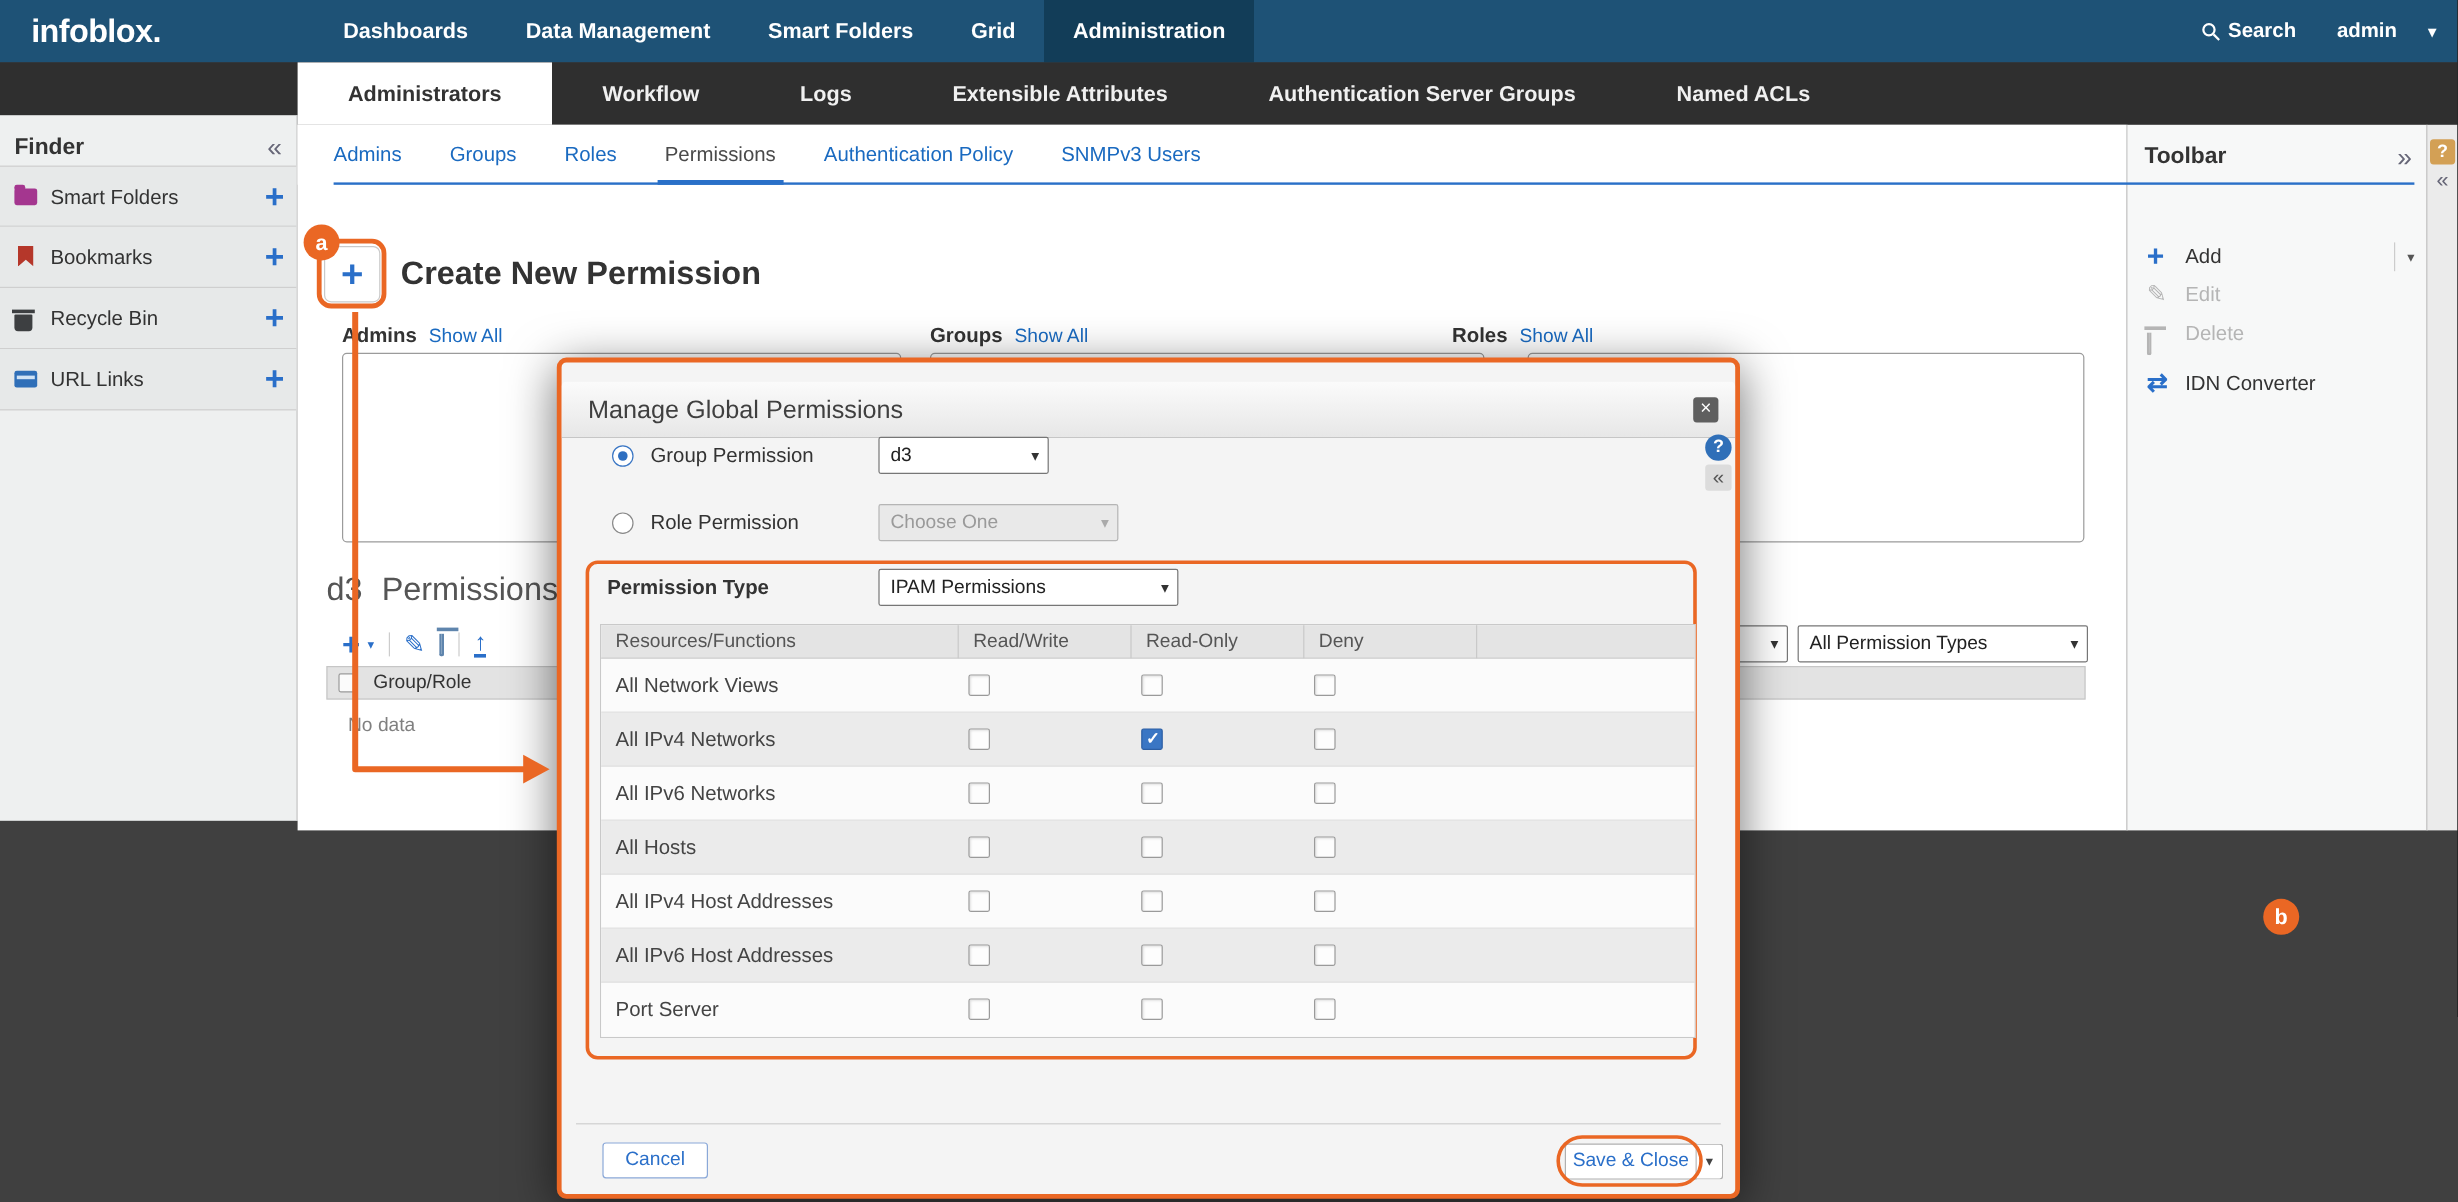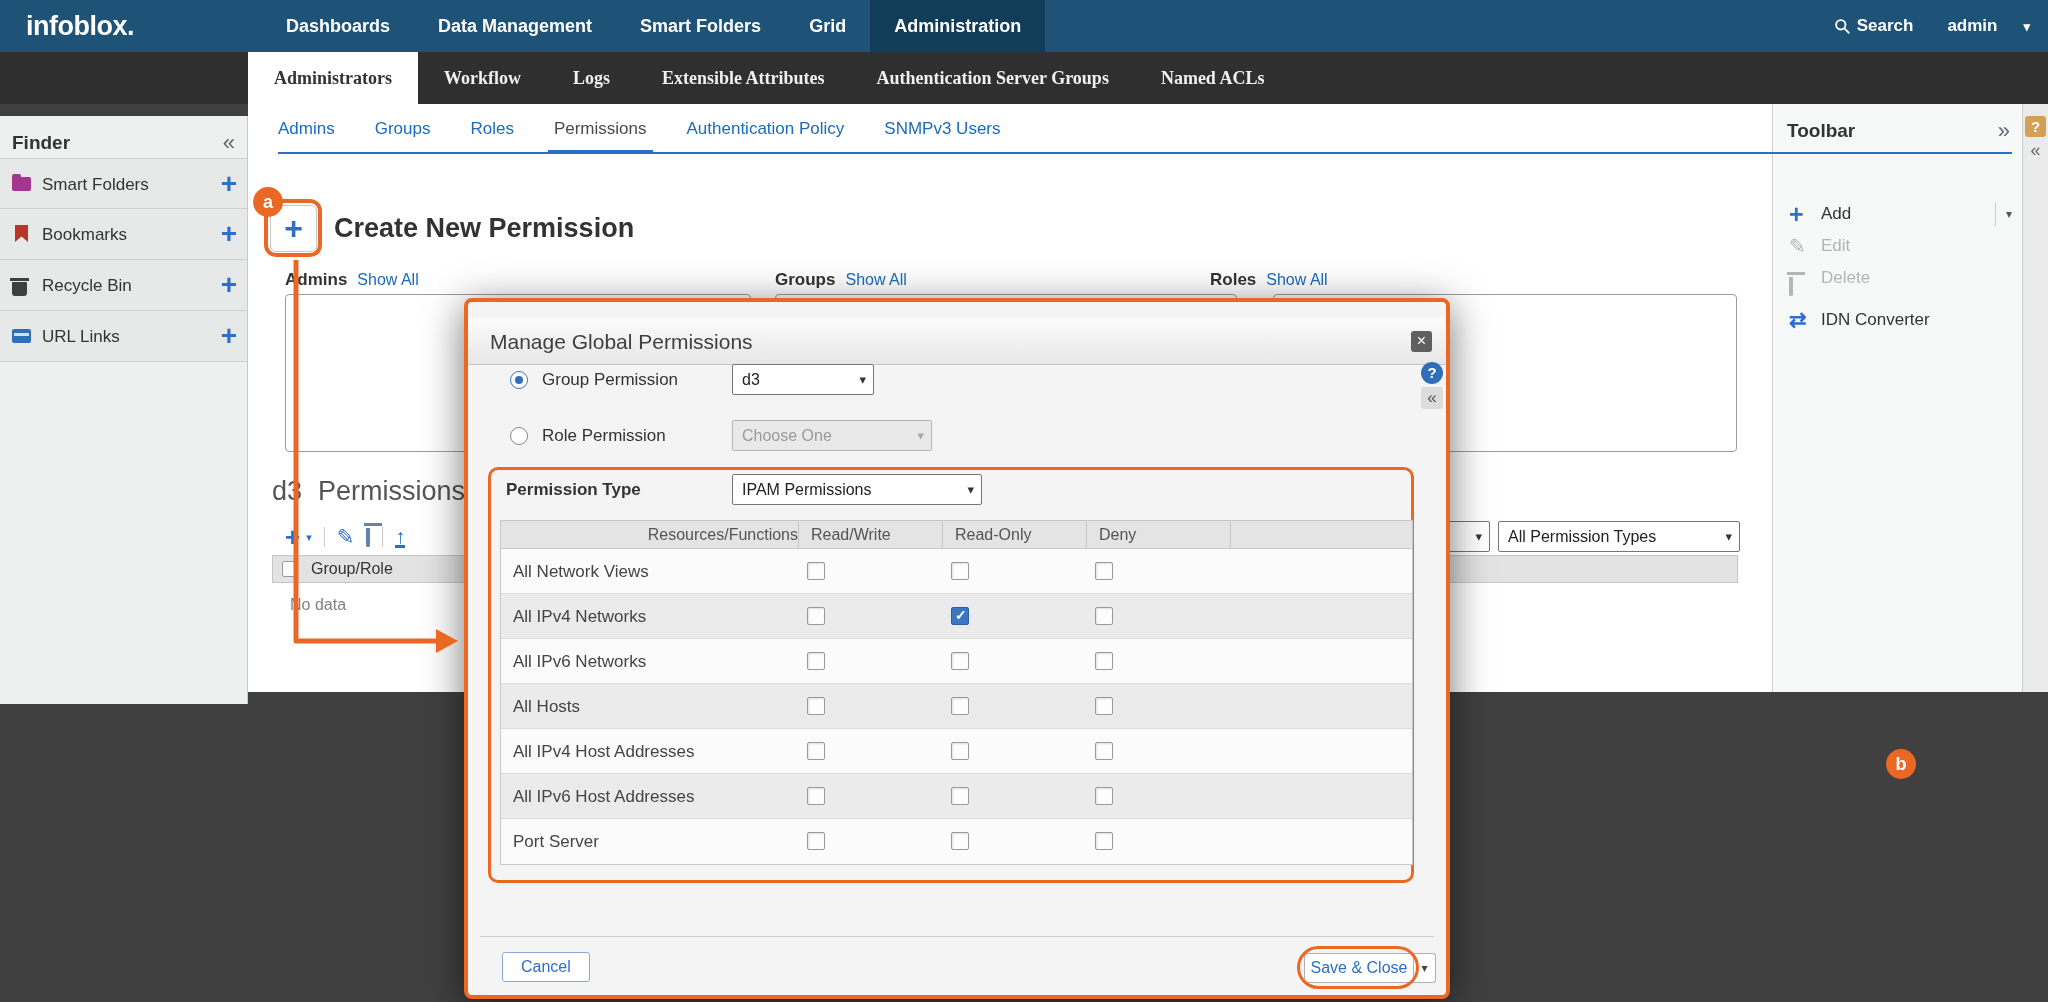--- a/index.html
+++ b/index.html
@@ -13,25 +13,25 @@
   .topnav-item { height:52px; line-height:52px; padding:0 24px; color:#fff; font-size:18px; font-weight:bold; cursor:pointer; }
   .topnav-item.active { background:#123d58; }
   #topnav-right { position:absolute; right:18px; top:0; height:52px; display:flex; align-items:center; gap:34px; color:#fff; }
   #search-btn { display:flex; align-items:center; gap:6px; font-size:17px; font-weight:bold; cursor:pointer; }
   #user-menu { display:flex; align-items:center; gap:26px; font-size:17px; font-weight:bold; cursor:pointer; }
   .caret { font-size:13px; }
 
   
   #tabbar { position:absolute; left:0; top:52px; width:2048px; height:52px; background:#2f2f2f; }
   #tabbar-menu { position:absolute; left:248px; top:0; height:52px; display:flex; }
-  .tab-item { height:52px; line-height:52px; padding:0 26px; color:#f0f0f0; font-size:18px; font-weight:bold; cursor:pointer;font-family:Liberation Serif, serif; }
+  .tab-item { height:52px; line-height:52px; padding:0 42px; color:#f0f0f0; font-size:18px; font-weight:bold; cursor:pointer; }
   .tab-item.active { background:#fff; color:#333; }
 
   
-  #finder { position:absolute; left:0; top:116px; width:248px; height:588px; background:#eef0f0; border-right:1px solid #c8c8c8; }
+  #finder { position:absolute; left:0; top:96px; width:248px; height:588px; background:#eef0f0; border-right:1px solid #c8c8c8; }
   #finder-header { position:absolute; left:0; top:10px; width:100%; height:34px; }
   #finder-title { position:absolute; left:12px; top:0; line-height:34px; font-size:19px; font-weight:bold; color:#333; }
   #finder-collapse { position:absolute; right:12px; top:0; line-height:34px; font-size:22px; color:#667; cursor:pointer; }
   #finder-items { position:absolute; left:0; top:42px; width:100%; }
   .finder-item { position:relative; height:51px; background:#e7e9e9; border-bottom:1px solid #cfcfcf; cursor:pointer; }
   .finder-item:first-child { border-top:1px solid #cfcfcf; }
   .finder-label { position:absolute; left:42px; top:0; line-height:51px; font-size:17px; color:#333; }
   .finder-plus { position:absolute; right:10px; top:0; line-height:49px; font-size:28px; font-weight:bold; color:#2a6fc9; cursor:pointer; }
   .f-icon { position:absolute; left:12px; top:18px; }
   .icon-folder { width:19px; height:14px; background:#a4368f; border-radius:2px; }
@@ -120,21 +120,21 @@
   .dlg-select.disabled { background:#e9e9e9; border-color:#b5b5b5; cursor:default; }
   .dlg-select.disabled .dd-text { color:#9a9a9a; }
   .dlg-select.disabled .dd-caret { color:#aaa; }
 
   #ptype-box { position:absolute; left:20px; top:165px; width:926px; height:416px; border:3px solid #ea6724; border-radius:10px; }
   #ptype-label { position:absolute; left:38px; top:172px; line-height:31px; font-size:17px; font-weight:bold; color:#333; }
 
   #ptable { position:absolute; left:32px; top:218px; width:913px; background:#fff; border:1px solid #c9c9c9; }
   #ptable-head { position:relative; height:28px; background:#e4e4e4; border-bottom:1px solid #c9c9c9; }
   .ph-cell { position:absolute; top:0; height:28px; line-height:28px; font-size:16px; color:#555; padding-left:12px; border-right:1px solid #c9c9c9; }
-  .ph-0 { left:0; width:298px;text-align:right; } .ph-1 { left:298px; width:144px; } .ph-2 { left:442px; width:144px; } .ph-3 { left:586px; width:144px; }
+  .ph-0 { left:0; width:298px; } .ph-1 { left:298px; width:144px; } .ph-2 { left:442px; width:144px; } .ph-3 { left:586px; width:144px; }
   .prow { position:relative; height:45px; border-bottom:1px solid #dcdcdc; }
   .prow:nth-child(odd) { background:#fbfbfb; }
   .prow:nth-child(even) { background:#ebebeb; }
   .prow:last-child { border-bottom:none; }
   .prow-name { position:absolute; left:12px; top:0; line-height:45px; font-size:17px; color:#444; }
   .cb { position:absolute; top:13px; width:18px; height:18px; background:#fdfdfd; border:1px solid #9a9a9a; border-radius:2px; box-shadow:inset 1px 1px 2px rgba(0,0,0,.12); cursor:pointer; }
   .cb.checked { background:#3a76c4; border-color:#2c5ea3; box-shadow:none; }
   .cb.checked::after { content:"✓"; position:absolute; left:3px; top:-1px; color:#fff; font-size:14px; font-weight:bold; }
   .col-rw { left:306px; } .col-ro { left:450px; } .col-deny { left:594px; }
 

